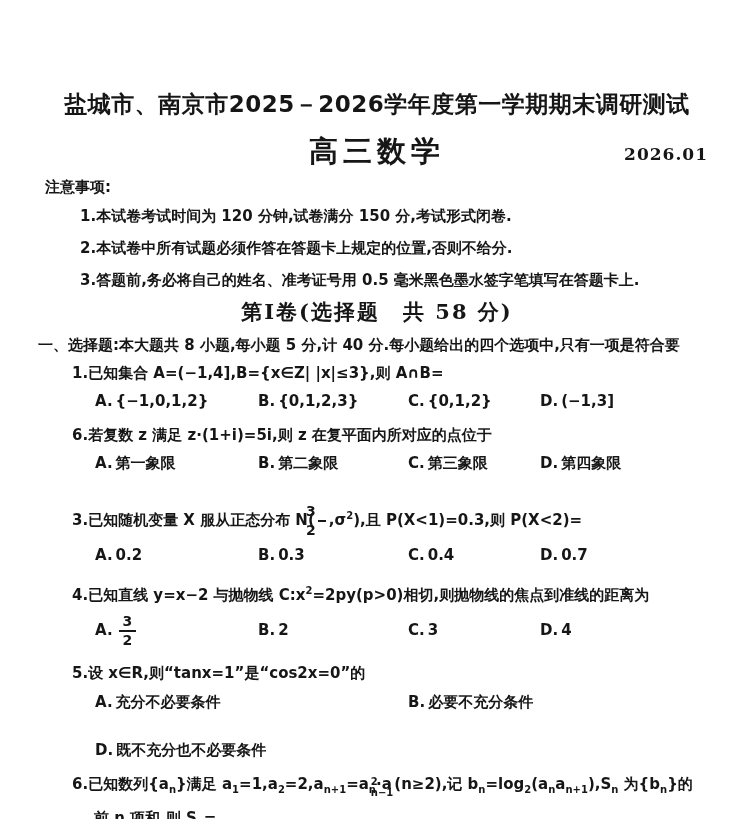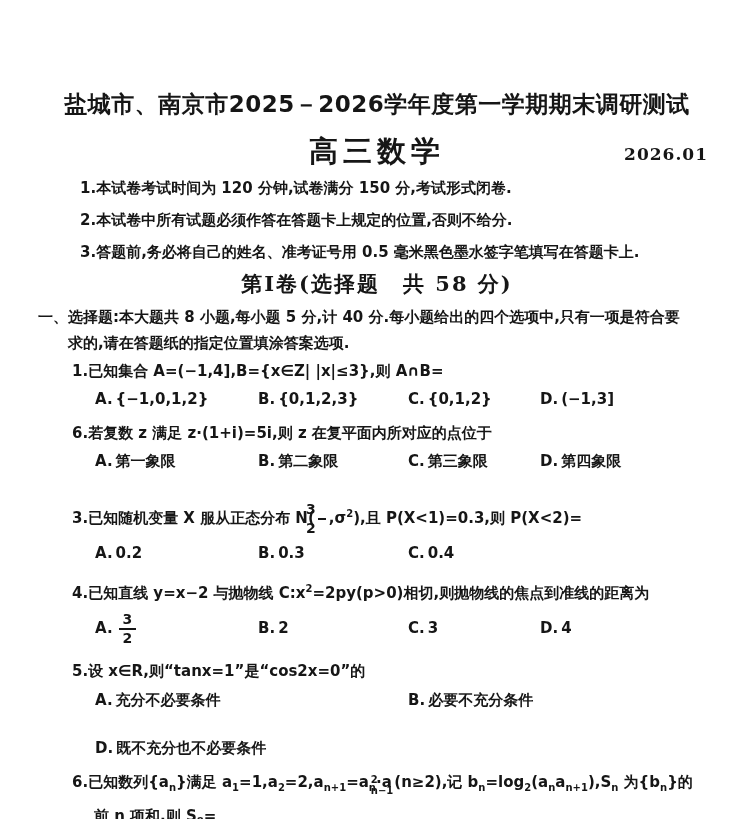--- a/index.html
+++ b/index.html
@@ -45,29 +45,30 @@
 
 <div class="page">
 
   <div class="title">盐城市、南京市2025－2026学年度第一学期期末调研测试</div>
 
   <div class="subject-row">
     <div class="subject">高三数学</div>
     <div class="date">2026.01</div>
   </div>
 
+  <div class="notice-heading">注意事项:</div>
   <div class="notice-items">
     <div class="notice-item">1.本试卷考试时间为 120 分钟,试卷满分 150 分,考试形式闭卷.</div>
     <div class="notice-item">2.本试卷中所有试题必须作答在答题卡上规定的位置,否则不给分.</div>
     <div class="notice-item">3.答题前,务必将自己的姓名、准考证号用 0.5 毫米黑色墨水签字笔填写在答题卡上.</div>
   </div>
 
   <div class="section-heading">第Ⅰ卷(选择题　共 58 分)</div>
 
-  <div class="intro"><span>一、选择题:本大题共 8 小题,每小题 5 分,计 40 分.每小题给出的四个选项中,只有一项是符合要</span><br><span>求的,请在答题纸的指定位置填涂答案选项.</span></div>
+  <div class="intro"><span>一、选择题:本大题共 8 小题,每小题 5 分,计 40 分.每小题给出的四个选项中,只有一项是符合要</span><br></div>
 
   <div class="questions" id="questions">
       <div class="question q1">
         <div class="stem">1.已知集合 A=(−1,4],B={x∈Z| |x|≤3},则 A∩B=</div>
         <div class="opts cols4">
           <span class="opt"><span class="opt-label">A.</span><span class="opt-content">{−1,0,1,2}</span></span>
           <span class="opt"><span class="opt-label">B.</span><span class="opt-content">{0,1,2,3}</span></span>
           <span class="opt"><span class="opt-label">C.</span><span class="opt-content">{0,1,2}</span></span>
           <span class="opt"><span class="opt-label">D.</span><span class="opt-content">(−1,3]</span></span>
         </div>
@@ -80,20 +81,21 @@
           <span class="opt"><span class="opt-label">C.</span><span class="opt-content">第三象限</span></span>
           <span class="opt"><span class="opt-label">D.</span><span class="opt-content">第四象限</span></span>
         </div>
       </div>
       <div class="question q3">
         <div class="stem">3.已知随机变量 X 服从正态分布 N(<span class="frac"><span class="fnum">3</span><span class="fden">2</span></span>,σ<span class="sp">2</span>),且 P(X&lt;1)=0.3,则 P(X&lt;2)=</div>
         <div class="opts cols4">
           <span class="opt"><span class="opt-label">A.</span><span class="opt-content">0.2</span></span>
           <span class="opt"><span class="opt-label">B.</span><span class="opt-content">0.3</span></span>
           <span class="opt"><span class="opt-label">C.</span><span class="opt-content">0.4</span></span>
+          <span class="opt"><span class="opt-label">D.</span><span class="opt-content">0.7</span></span>
         </div>
       </div>
       <div class="question q4">
         <div class="stem">4.已知直线 y=x−2 与抛物线 C:x<span class="sp">2</span>=2py(p&gt;0)相切,则抛物线的焦点到准线的距离为</div>
         <div class="opts cols4">
           <span class="opt"><span class="opt-label">A.</span><span class="opt-content"><span class="frac"><span class="fnum">3</span><span class="fden">2</span></span></span></span>
           <span class="opt"><span class="opt-label">B.</span><span class="opt-content">2</span></span>
           <span class="opt"><span class="opt-label">C.</span><span class="opt-content">3</span></span>
           <span class="opt"><span class="opt-label">D.</span><span class="opt-content">4</span></span>
         </div>

